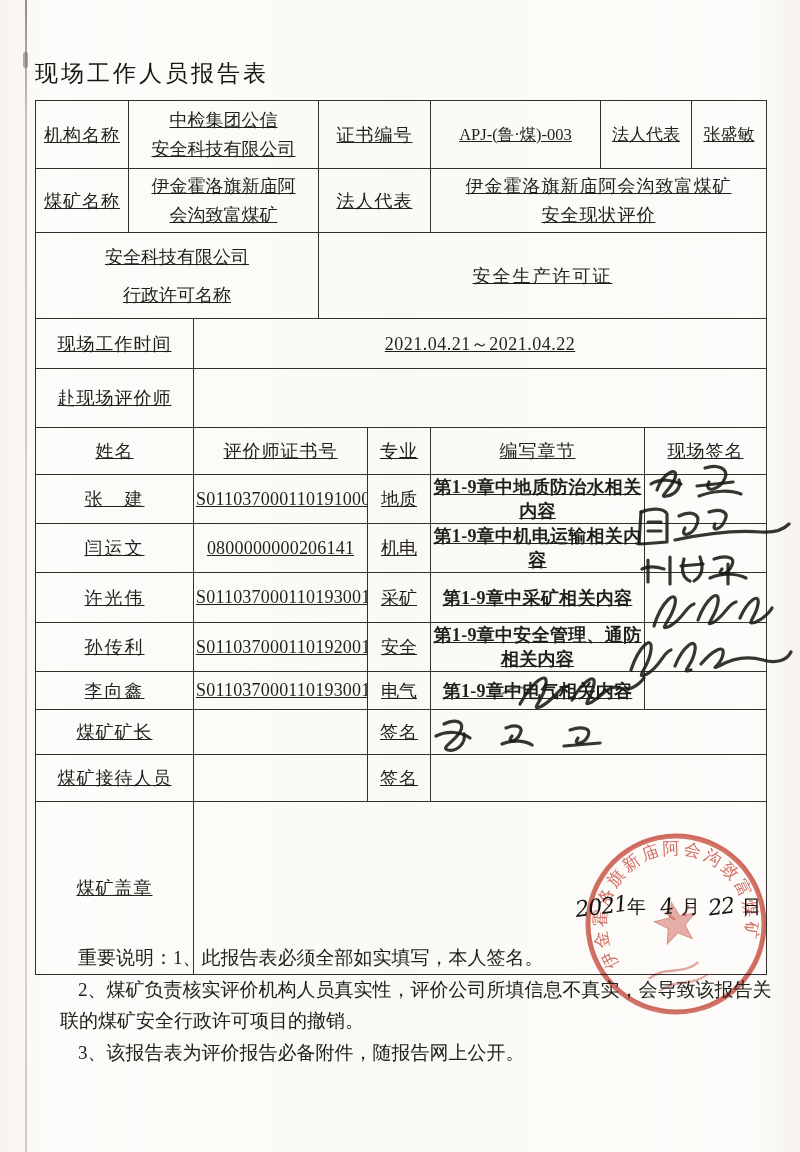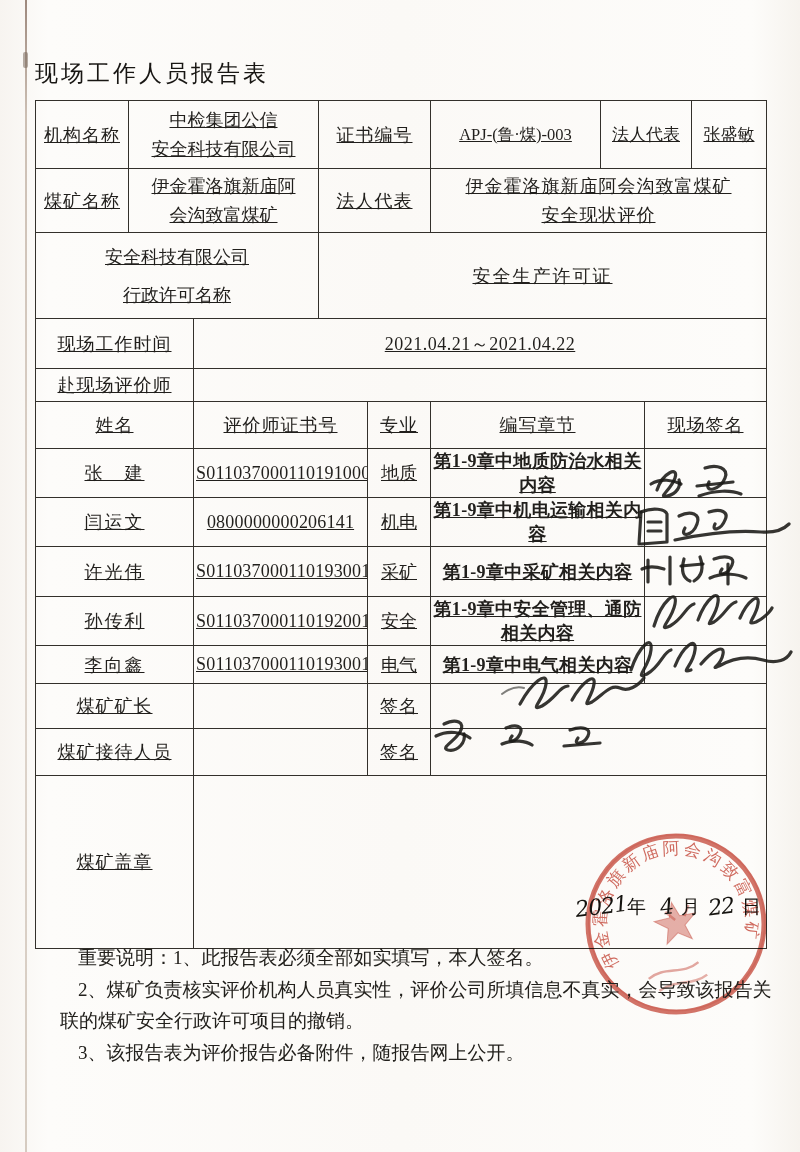--- a/index.html
+++ b/index.html
@@ -111,21 +111,21 @@
       <td colspan="3" class="two-line" style="line-height:38px">
         <div>安全科技有限公司</div>
         <div>行政许可名称</div>
       </td>
       <td colspan="6" class="big-val">安全生产许可证</td>
     </tr>
     <tr style="height:50px">
       <td colspan="2" class="lbl">现场工作时间</td>
       <td colspan="7" class="big-val" style="letter-spacing:.5px">2021.04.21～2021.04.22</td>
     </tr>
-    <tr style="height:33px">
+    <tr style="height:59px">
       <td colspan="2" class="lbl">赴现场评价师</td>
       <td colspan="7"></td>
     </tr>
     <tr style="height:47px">
       <td colspan="2" class="lbl">姓名</td>
       <td colspan="2" class="lbl">评价师证书号</td>
       <td class="lbl">专业</td>
       <td colspan="2" class="lbl">编写章节</td>
       <td colspan="2" class="lbl">现场签名</td>
     </tr>

